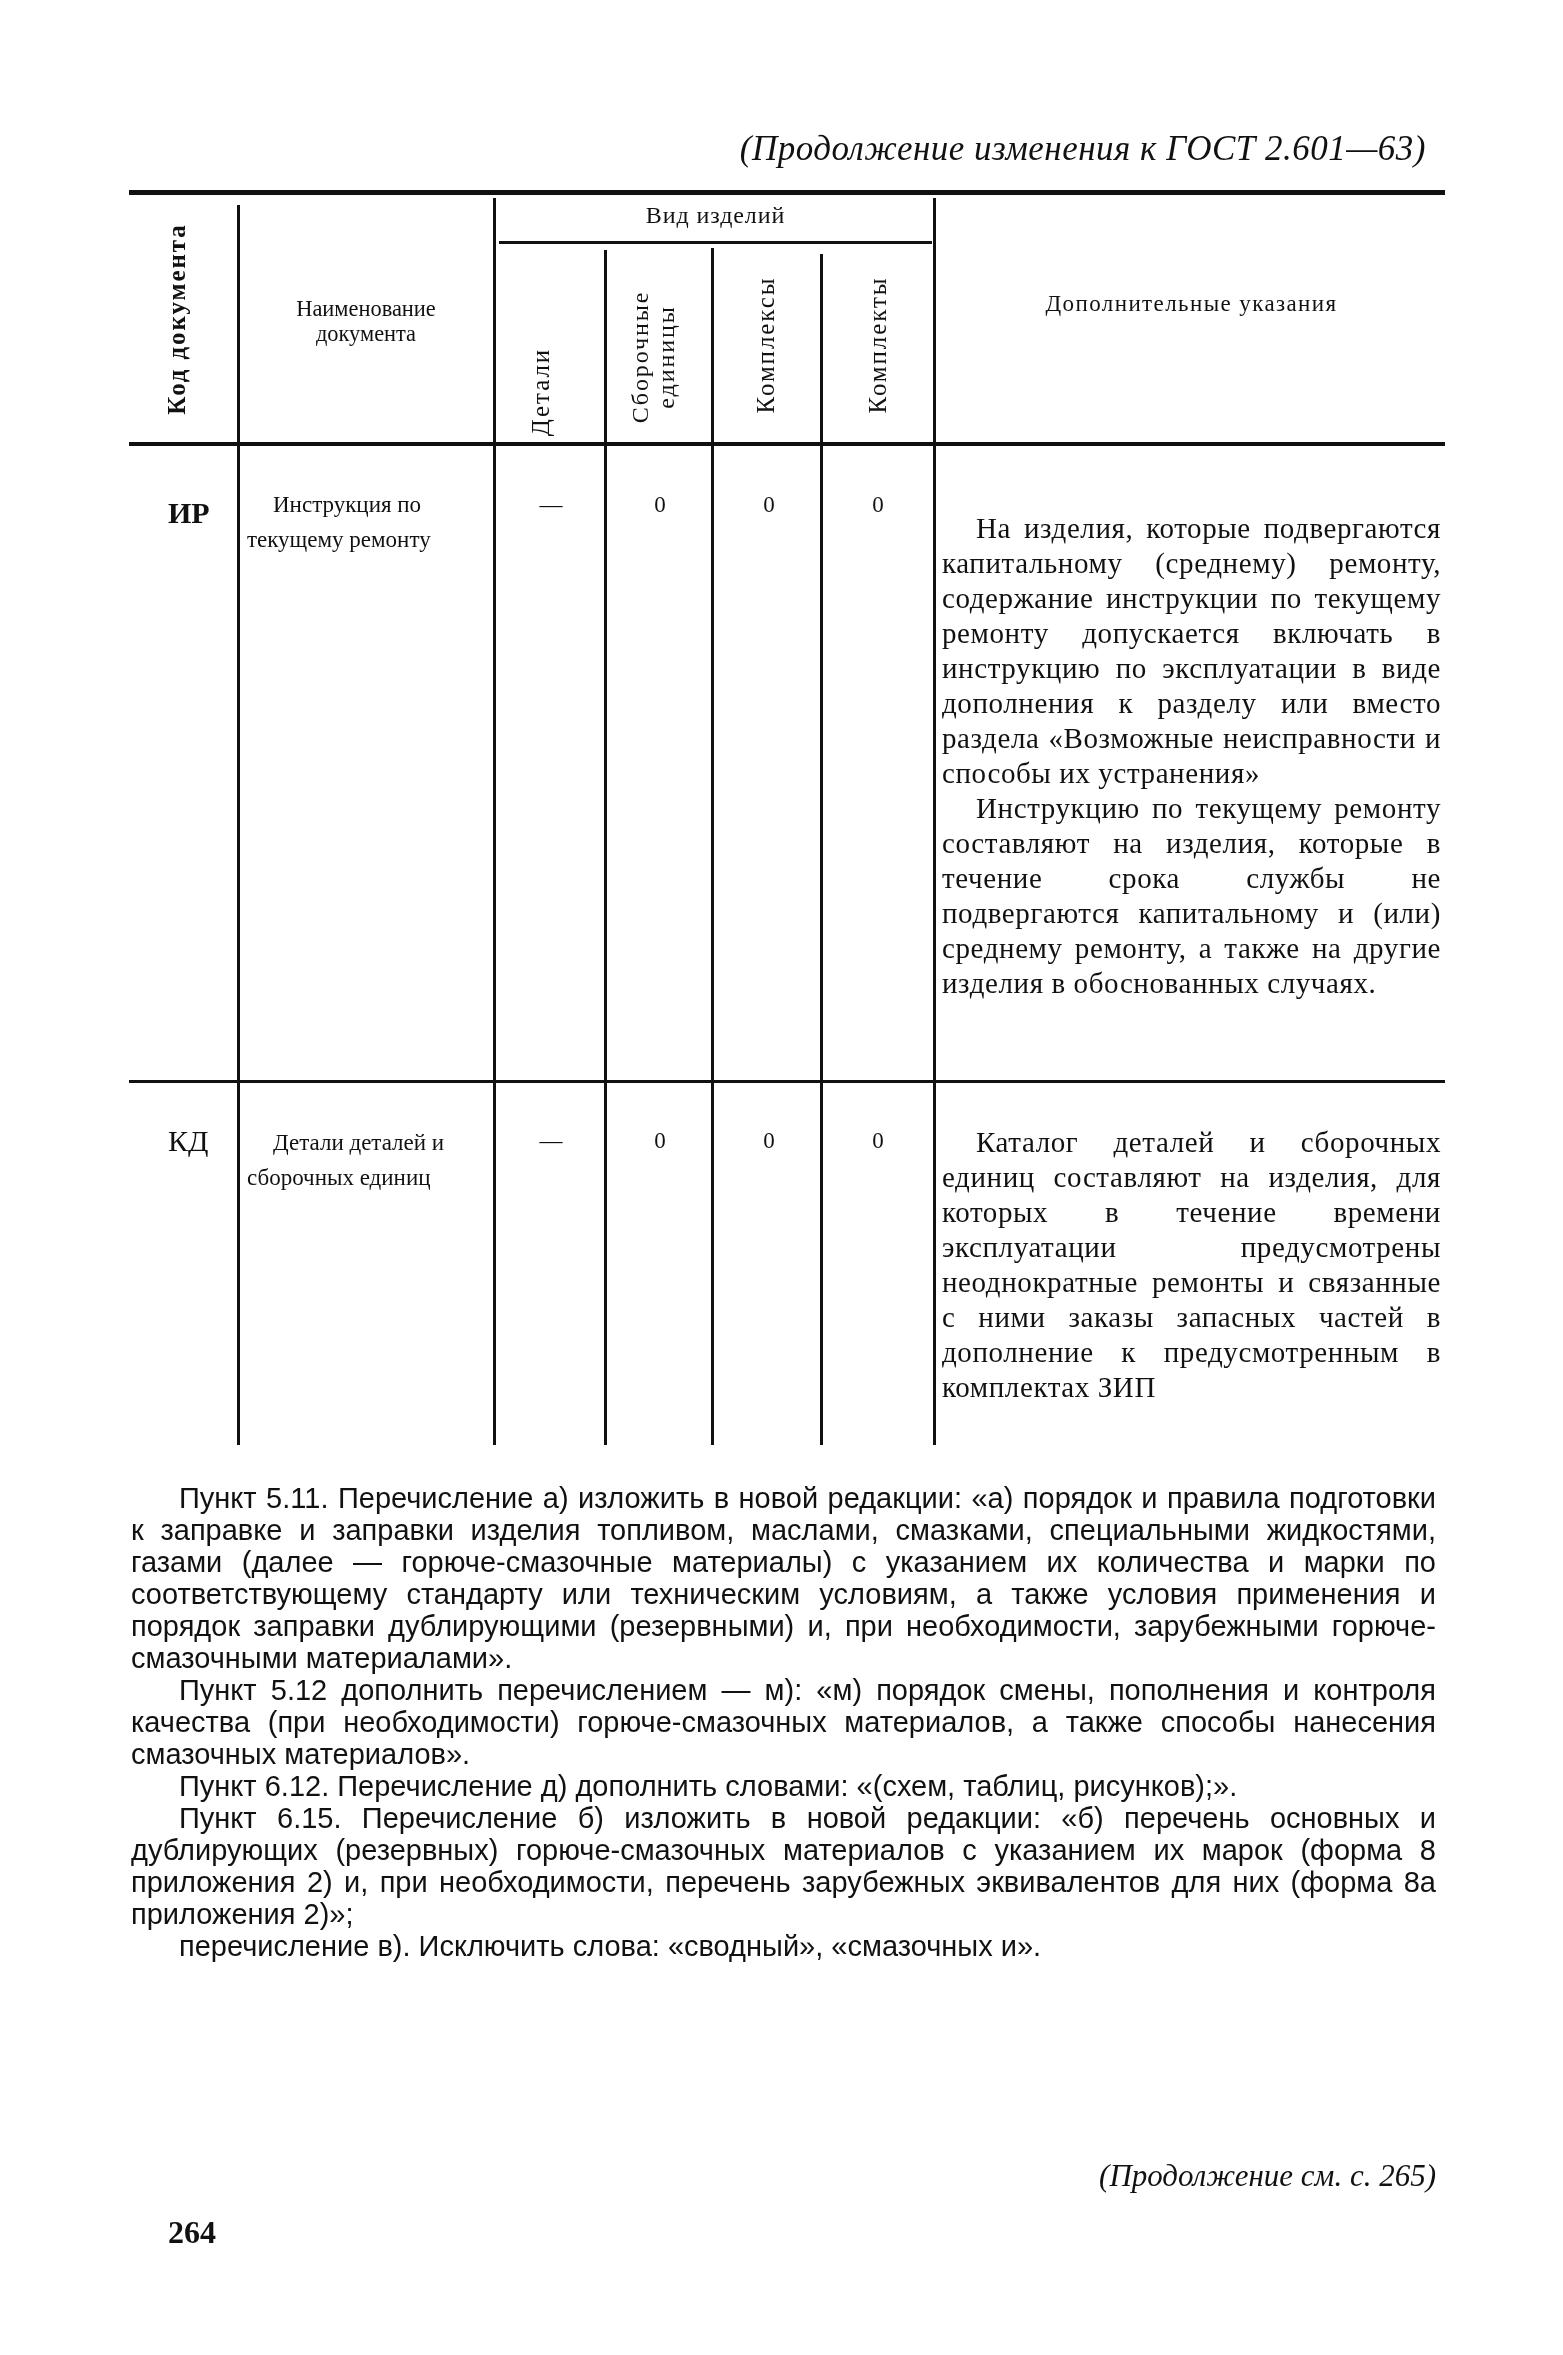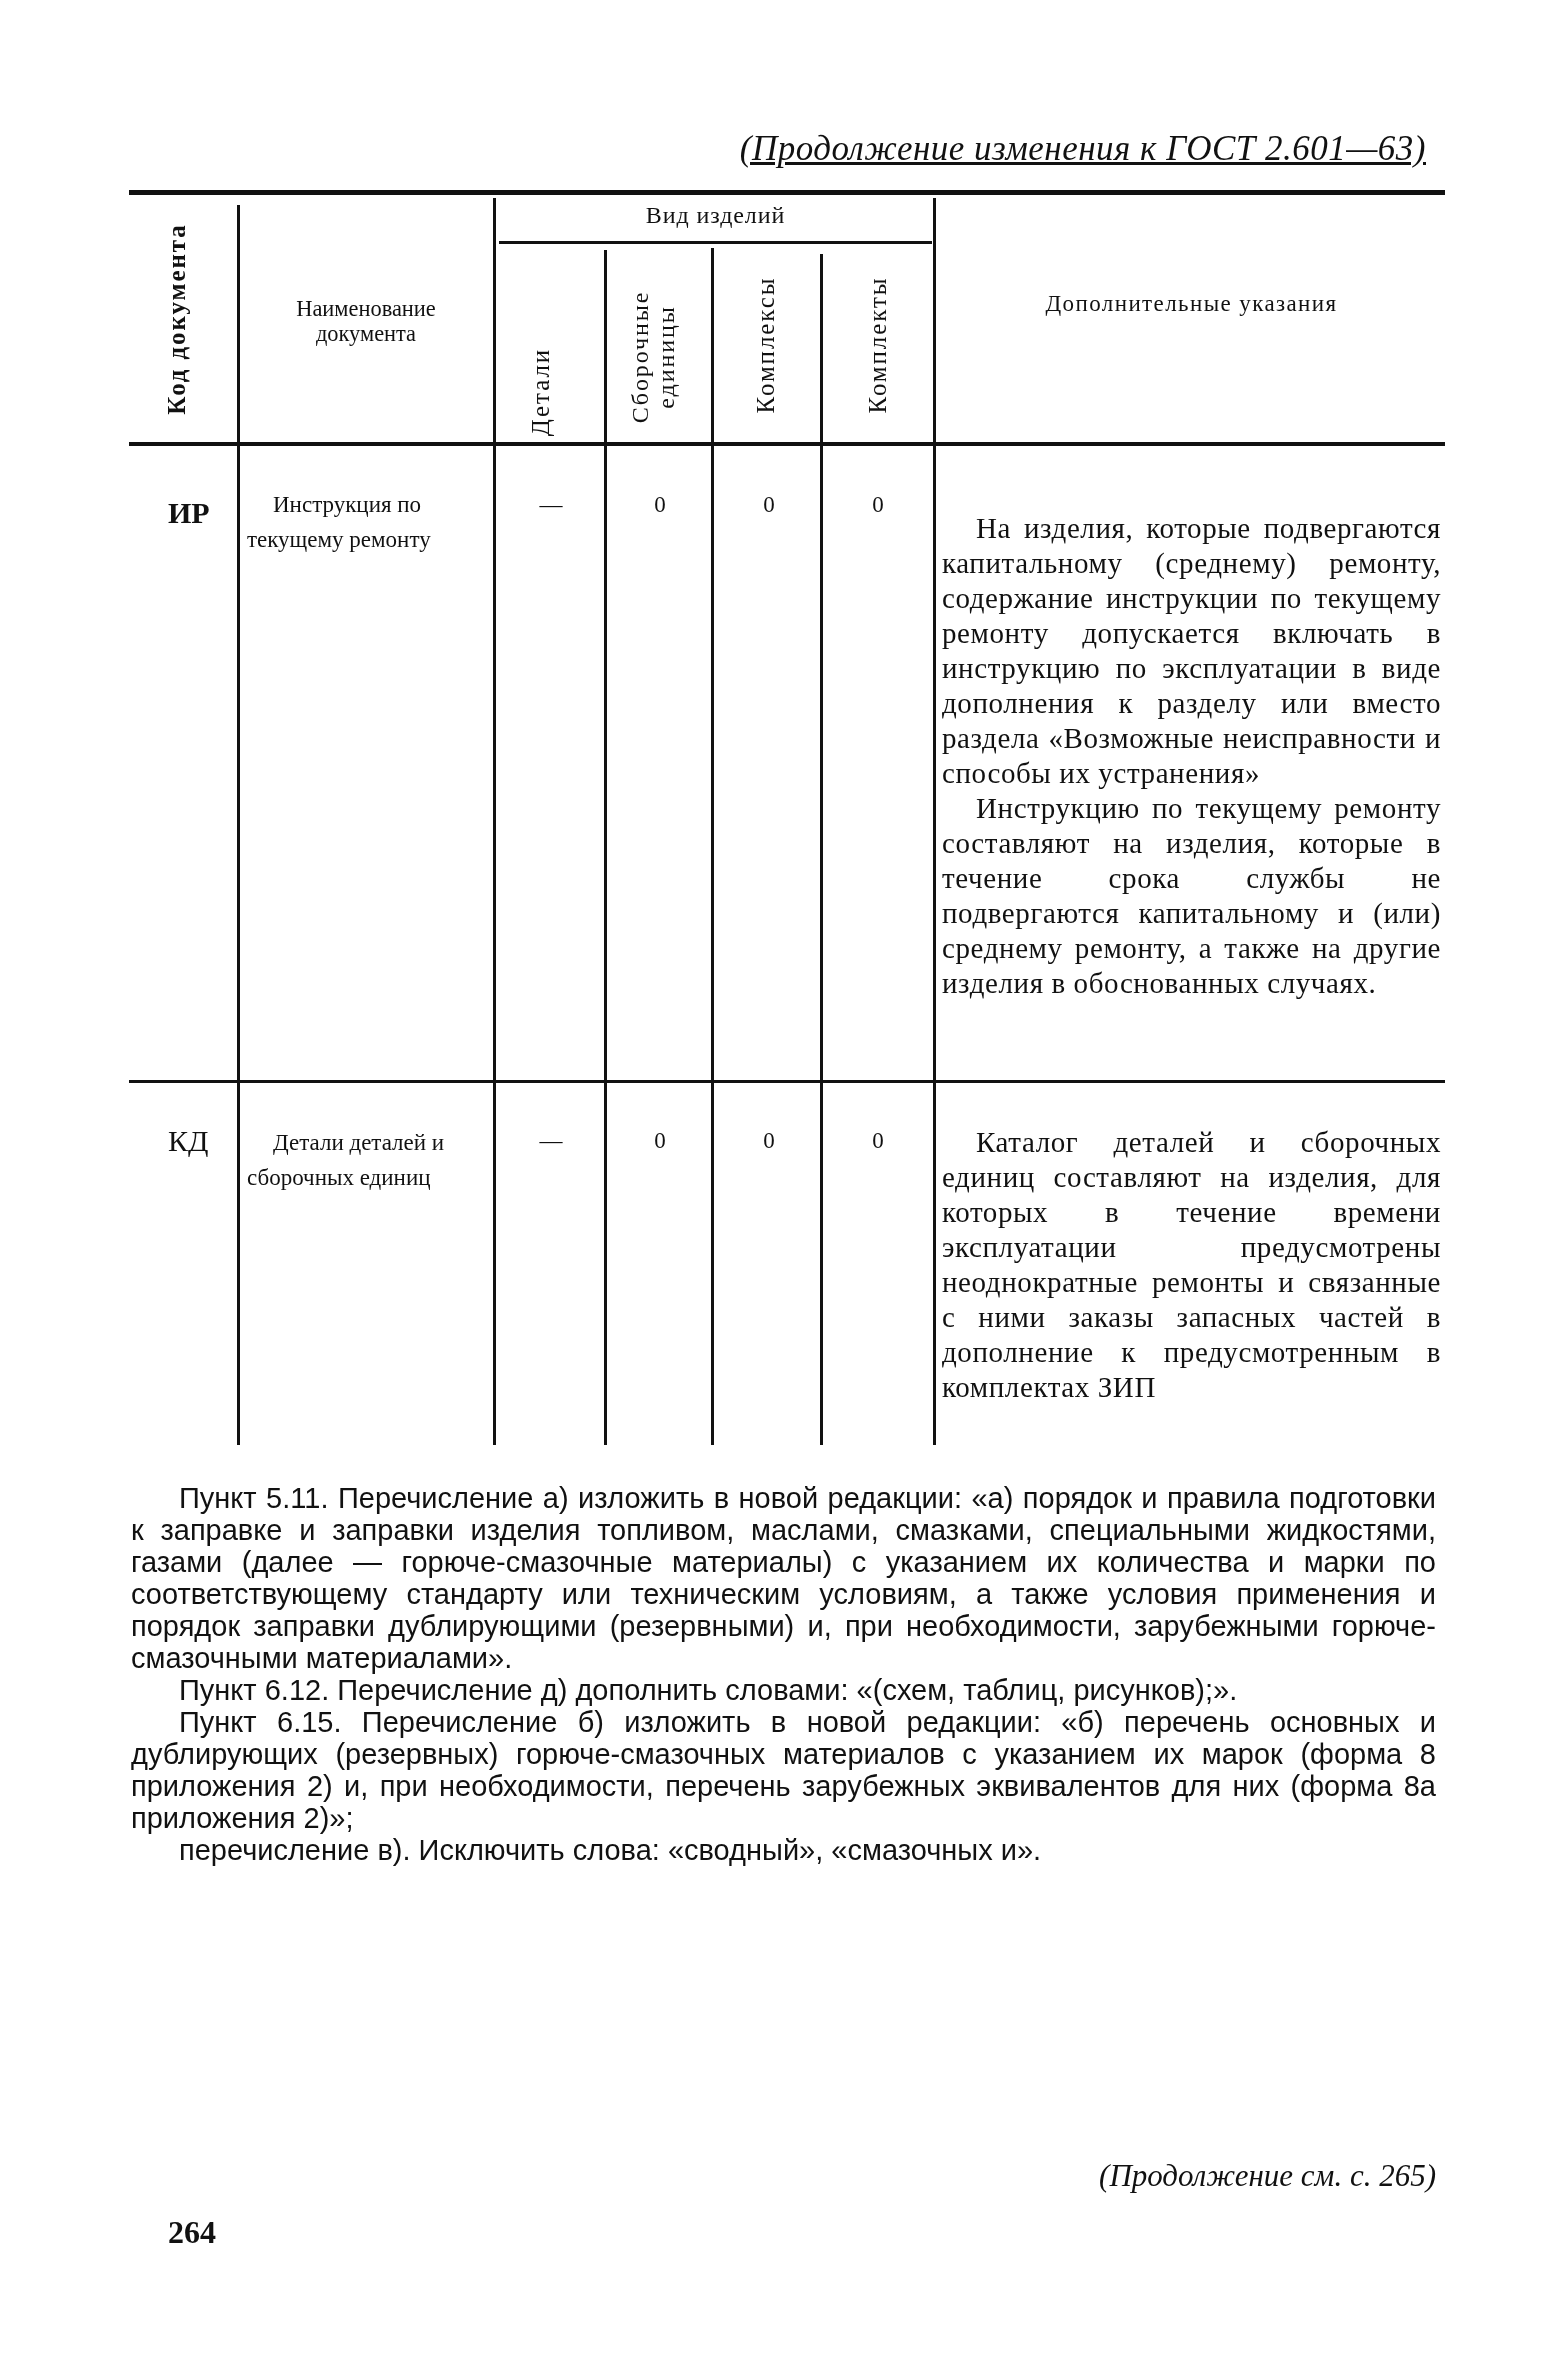--- a/index.html
+++ b/index.html
@@ -1,18 +1,18 @@
 <!DOCTYPE html>
 <html style="font-size:15px"><head>
   <meta charset="utf-8">
   <style>
     html, body { margin:0; padding:0; background:#ffffff; }
     body { width:1563px; height:2356px; position:relative; overflow:hidden; color:#111; font-family:"Liberation Serif","DejaVu Serif",serif; }
     .abs { position:absolute; }
-    .running-head { left:671px; top:129px; width:755px; text-align:right; font-size:35px; font-style:italic; letter-spacing:0.5px;text-decoration:underline; }
+    .running-head { left:671px; top:129px; width:755px; text-align:right; font-size:35px; font-style:italic; letter-spacing:0.5px; }
     .rule { position:absolute; background:#111; }
     .vline { position:absolute; width:2.8px; background:#111; }
     .hdr { position:absolute; font-family:"Liberation Serif","DejaVu Serif",serif; font-size:22.4px; line-height:25px; text-align:center; }
     .rot { position:absolute; transform-origin:center center; transform:rotate(-90deg); white-space:nowrap; text-align:center; font-size:25px; letter-spacing:1.9px; line-height:28px; }
     .cell { position:absolute; font-size:23px; line-height:35px; }
     .code { font-size:30px; font-weight:bold; }
     .num { width:56px; text-align:center; }
     .note { position:absolute; left:942px; width:499px; font-size:29px; line-height:35px; text-align:justify; letter-spacing:0.6px; }
     .note p { margin:0; text-indent:34px; }
     .body-text { position:absolute; left:200px; width:1231px; font-family:"Liberation Sans Narrow","Liberation Sans",sans-serif; font-size:29px; line-height:32px; text-align:justify; transform-origin:left top; }
@@ -75,20 +75,21 @@
     <div class="cell num" style="left:741px; top:1123px;">0</div>
     <div class="cell num" style="left:850px; top:1123px;">0</div>
     <div class="note" style="top:1125px;">
       <p>Каталог деталей и сборочных единиц составляют на изделия, для которых в течение времени эксплуатации предусмотрены неоднократные ремонты и связанные с ними заказы запасных частей в дополнение к предусмотренным в комплектах ЗИП</p>
     </div>
   </div>
 </div>
 
 <div class="body-text" style="top:1482px; left:131px; width:1305px;">
   <p>Пункт 5.11. Перечисление а) изложить в новой редакции: «а) порядок и правила подготовки к заправке и заправки изделия топливом, маслами, смазками, специальными жидкостями, газами (далее — горюче-смазочные материалы) с указанием их количества и марки по соответствующему стандарту или техническим условиям, а также условия применения и порядок заправки дублирующими (резервными) и, при необходимости, зарубежными горюче-смазочными материалами».</p>
+  <p>Пункт 5.12 дополнить перечислением — м): «м) порядок смены, пополнения и контроля качества (при необходимости) горюче-смазочных материалов, а также способы нанесения смазочных материалов».</p>
   <p>Пункт 6.12. Перечисление д) дополнить словами: «(схем, таблиц, рисунков);».</p>
   <p>Пункт 6.15. Перечисление б) изложить в новой редакции: «б) перечень основных и дублирующих (резервных) горюче-смазочных материалов с указанием их марок (форма 8 приложения 2) и, при необходимости, перечень зарубежных эквивалентов для них (форма 8а приложения 2)»;</p>
   <p>перечисление в). Исключить слова: «сводный», «смазочных и».</p>
 </div>
 
 <div class="abs footer-cont">(Продолжение см. с. 265)</div>
 <div class="abs page-num">264</div>
 
 
 </body></html>

